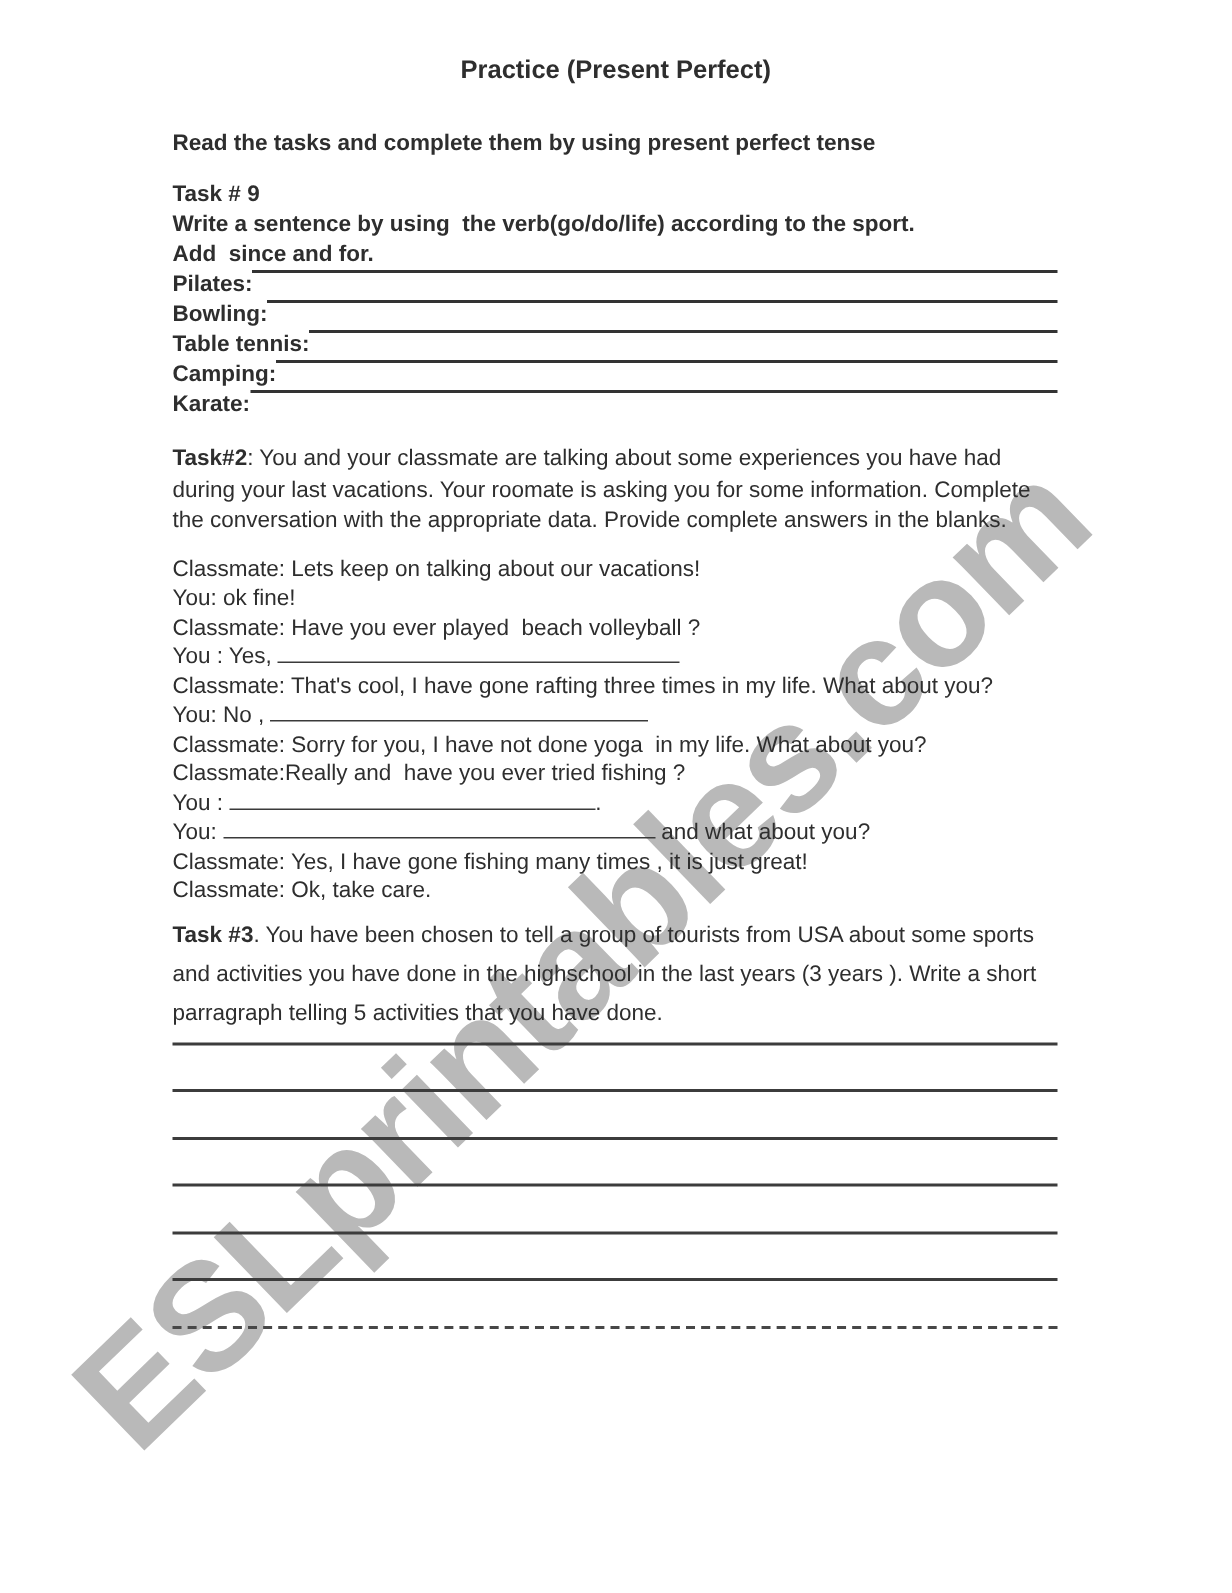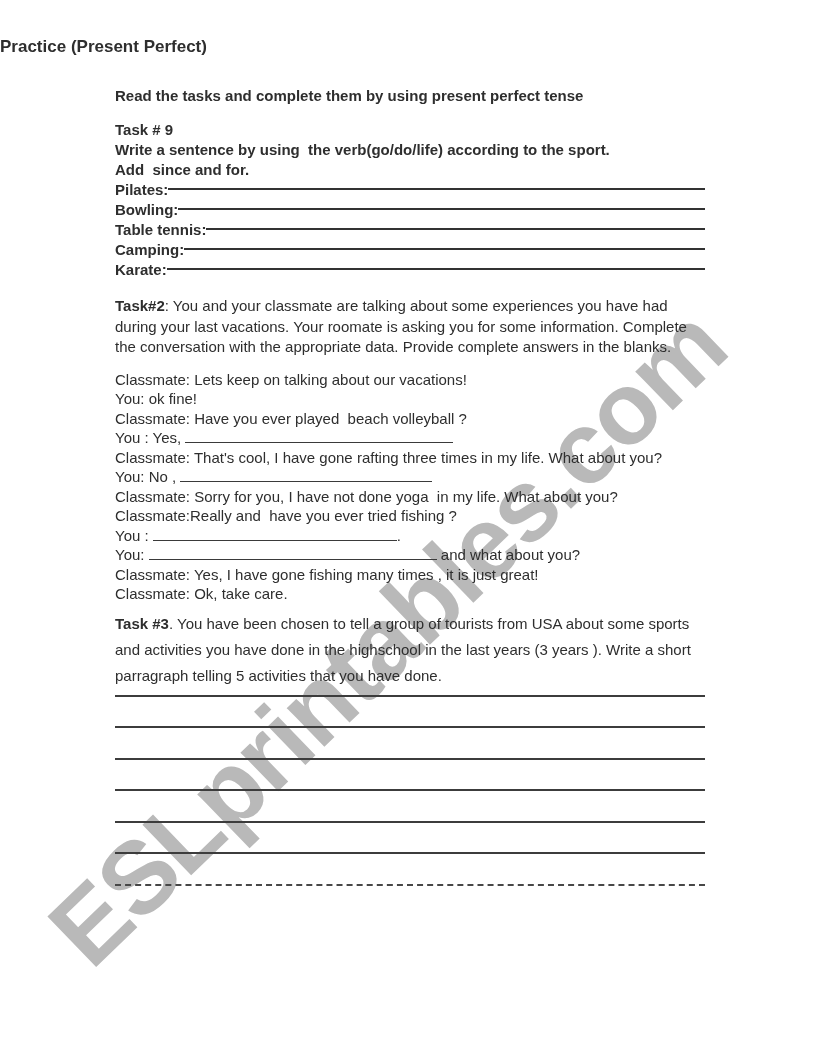--- a/index.html
+++ b/index.html
@@ -20,34 +20,34 @@
     font-weight:bold;
     letter-spacing:-2px;
     color:#b9b9b9;
     white-space:nowrap;
     z-index:1;
     pointer-events:none;
   }
   .page { position:relative; z-index:2; }
   .title {
     padding-top:36px;
-    text-align:left;
+    text-align:center;
     font-weight:bold;
     font-size:17px;
     line-height:22px;
   }
   .content {
     margin:0 116px 0 115px;
     font-size:15px;
   }
   .content p { margin:0; white-space:pre-wrap; }
   .intro { margin-top:28px !important; font-weight:bold; line-height:20px; }
   .t1head { margin-top:14px !important; font-weight:bold; line-height:20px; }
   .t1line { font-weight:bold; line-height:20px; }
-  .t1row { display:flex; height:20px; align-items:center; }
+  .t1row { display:flex; height:20px; align-items:flex-start; }
   .t1label { font-weight:bold; line-height:20px; white-space:pre; }
   .t1blank { flex:1; border-bottom:2px solid #333333; margin-bottom:2px; }
   .para { margin-top:16px !important; line-height:20.5px; }
   .dialogue { margin-top:12px; }
   .dlg { line-height:19.5px; }
   .blank {
     display:inline-block;
     height:13px;
     border-bottom:1.5px solid #3a3a3a;
   }

